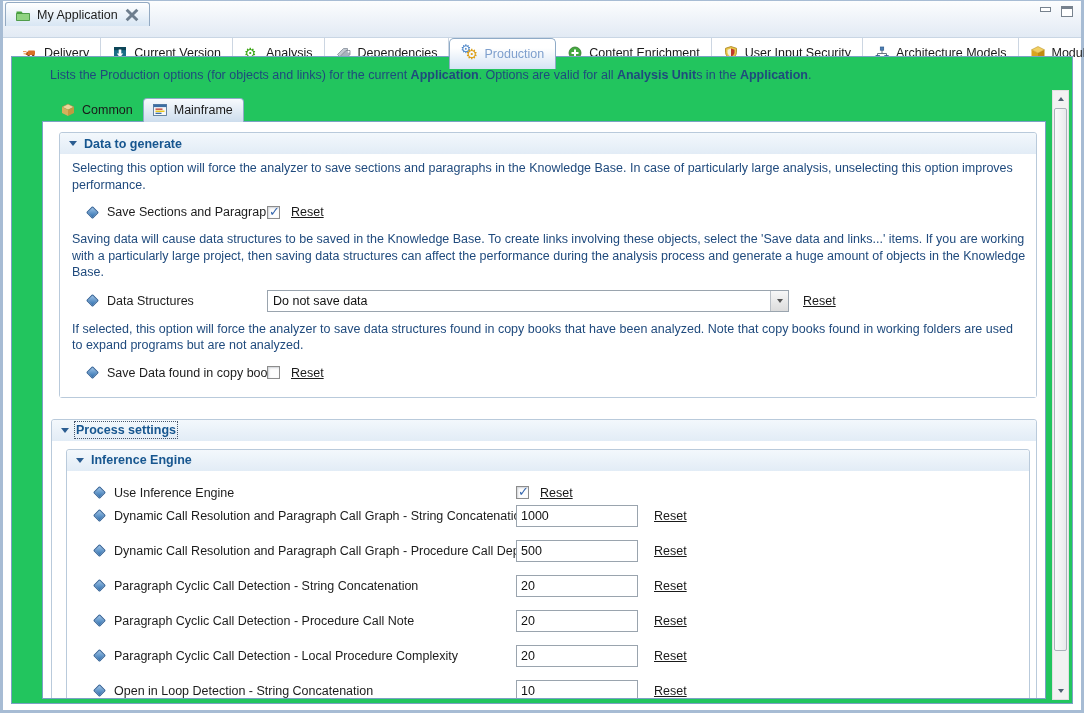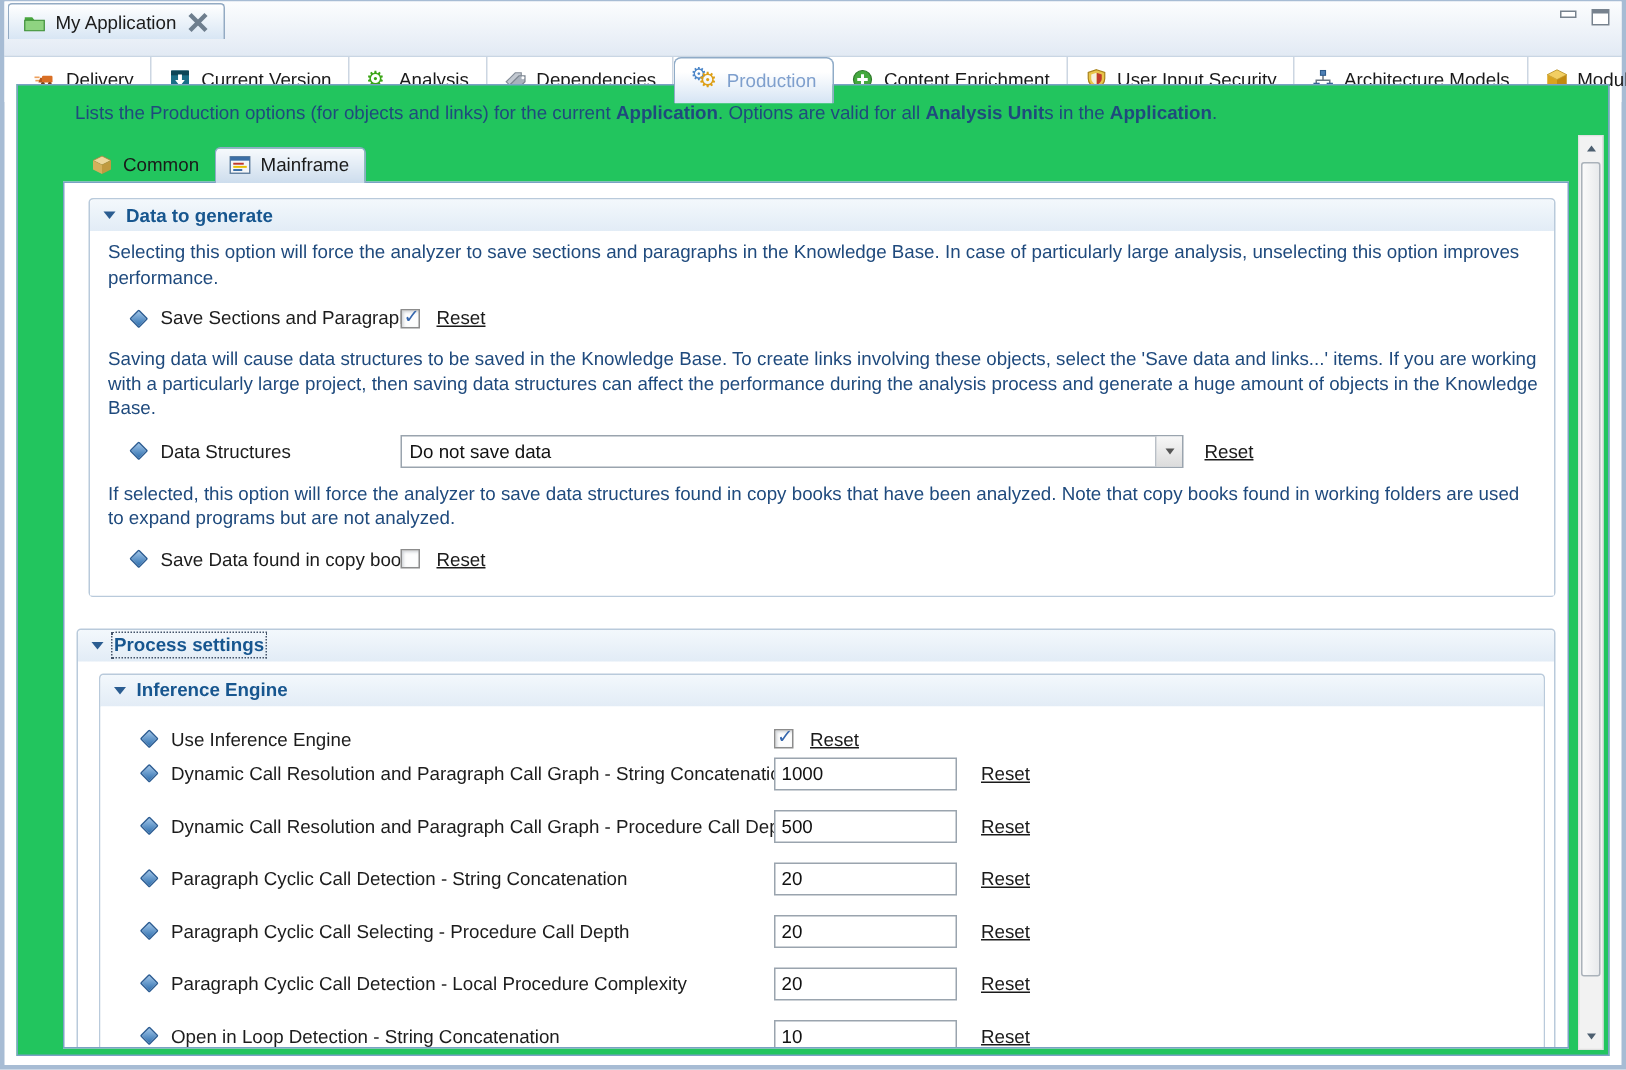--- a/index.html
+++ b/index.html
@@ -314,21 +314,21 @@
                   <span class="reset-link">Reset</span>
                 </div>
                 <div class="opt-row ie-row">
                   <span class="diamond"></span>
                   <span class="opt-label lbl-w2">Paragraph Cyclic Call Detection - String Concatenation</span>
                   <input class="num-input" value="20" style="">
                   <span class="reset-link">Reset</span>
                 </div>
                 <div class="opt-row ie-row">
                   <span class="diamond"></span>
-                  <span class="opt-label lbl-w2">Paragraph Cyclic Call Selecting - Procedure Call Depth</span>
+                  <span class="opt-label lbl-w2">Paragraph Cyclic Call Detection - Procedure Call Note</span>
                   <input class="num-input" value="20" style="">
                   <span class="reset-link">Reset</span>
                 </div>
                 <div class="opt-row ie-row">
                   <span class="diamond"></span>
                   <span class="opt-label lbl-w2">Paragraph Cyclic Call Detection - Local Procedure Complexity</span>
                   <input class="num-input" value="20" style="">
                   <span class="reset-link">Reset</span>
                 </div>
                 <div class="opt-row ie-row">

